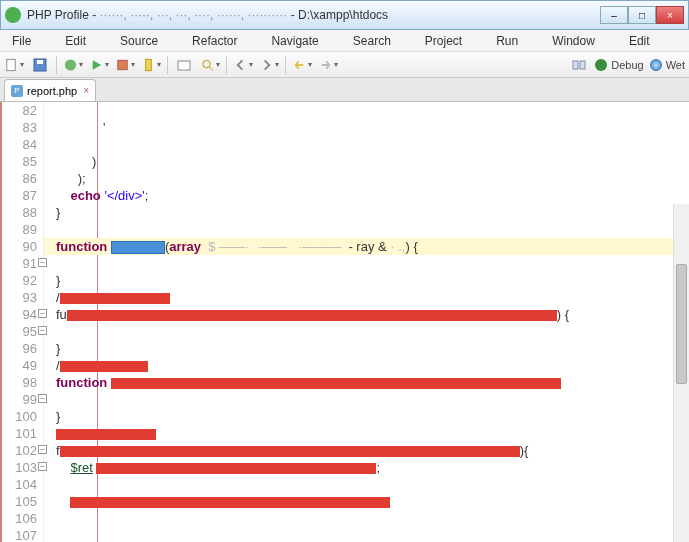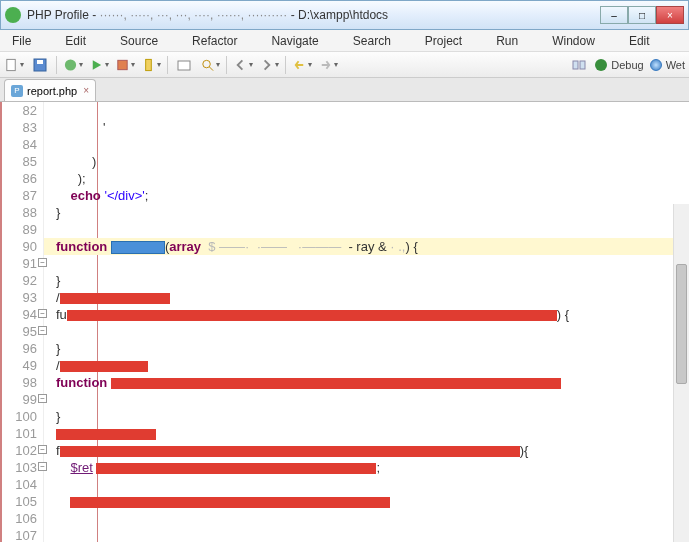--- a/index.html
+++ b/index.html
@@ -32,21 +32,21 @@
 
 .editor { display: flex; height: 440px; font-family: Consolas, "Courier New", monospace; font-size: 13px; background: #fff; position: relative; }
 .gutter { width: 44px; background: #fff; color: #9a9a9a; text-align: right; padding-right: 6px; border-right: 1px solid #eee; user-select: none; }
 .gutter .ln { height: 17px; line-height: 17px; position: relative; }
 .fold { position: absolute; right: -10px; top: 3px; width: 9px; height: 9px; border: 1px solid #999; background: #fff; font-size: 8px; line-height: 7px; text-align: center; color: #666; }
 .codecol { flex: 1; position: relative; overflow: hidden; }
 .line { height: 17px; line-height: 17px; padding-left: 12px; white-space: pre; color: #333; position: relative; }
 .line.hl { background: #fff8d0; }
 .kw { color: #7f0055; font-weight: bold; }
 .str { color: #2a00ff; }
-.var { color: #701a75; text-decoration: underline; }
+.var { color: #14532d; text-decoration: underline; }
 .redbox { display: inline-block; background: #e03c31; height: 11px; vertical-align: middle; }
 .selbox { display: inline-block; background: #4a90d9; border: 1px solid #2a6fb0; height: 13px; vertical-align: middle; }
 .greytxt { color: #b8b8b8; }
 .scrollv { position: absolute; right: 0; top: 102px; bottom: 0; width: 16px; background: #f0f0f0; border-left: 1px solid #ddd; }
 .thumb { position: absolute; left: 2px; right: 2px; top: 60px; height: 120px; background: #c8c8c8; border: 1px solid #aaa; border-radius: 2px; }
 </style>
 </head>
 <body>
 
 <div class="titlebar">

